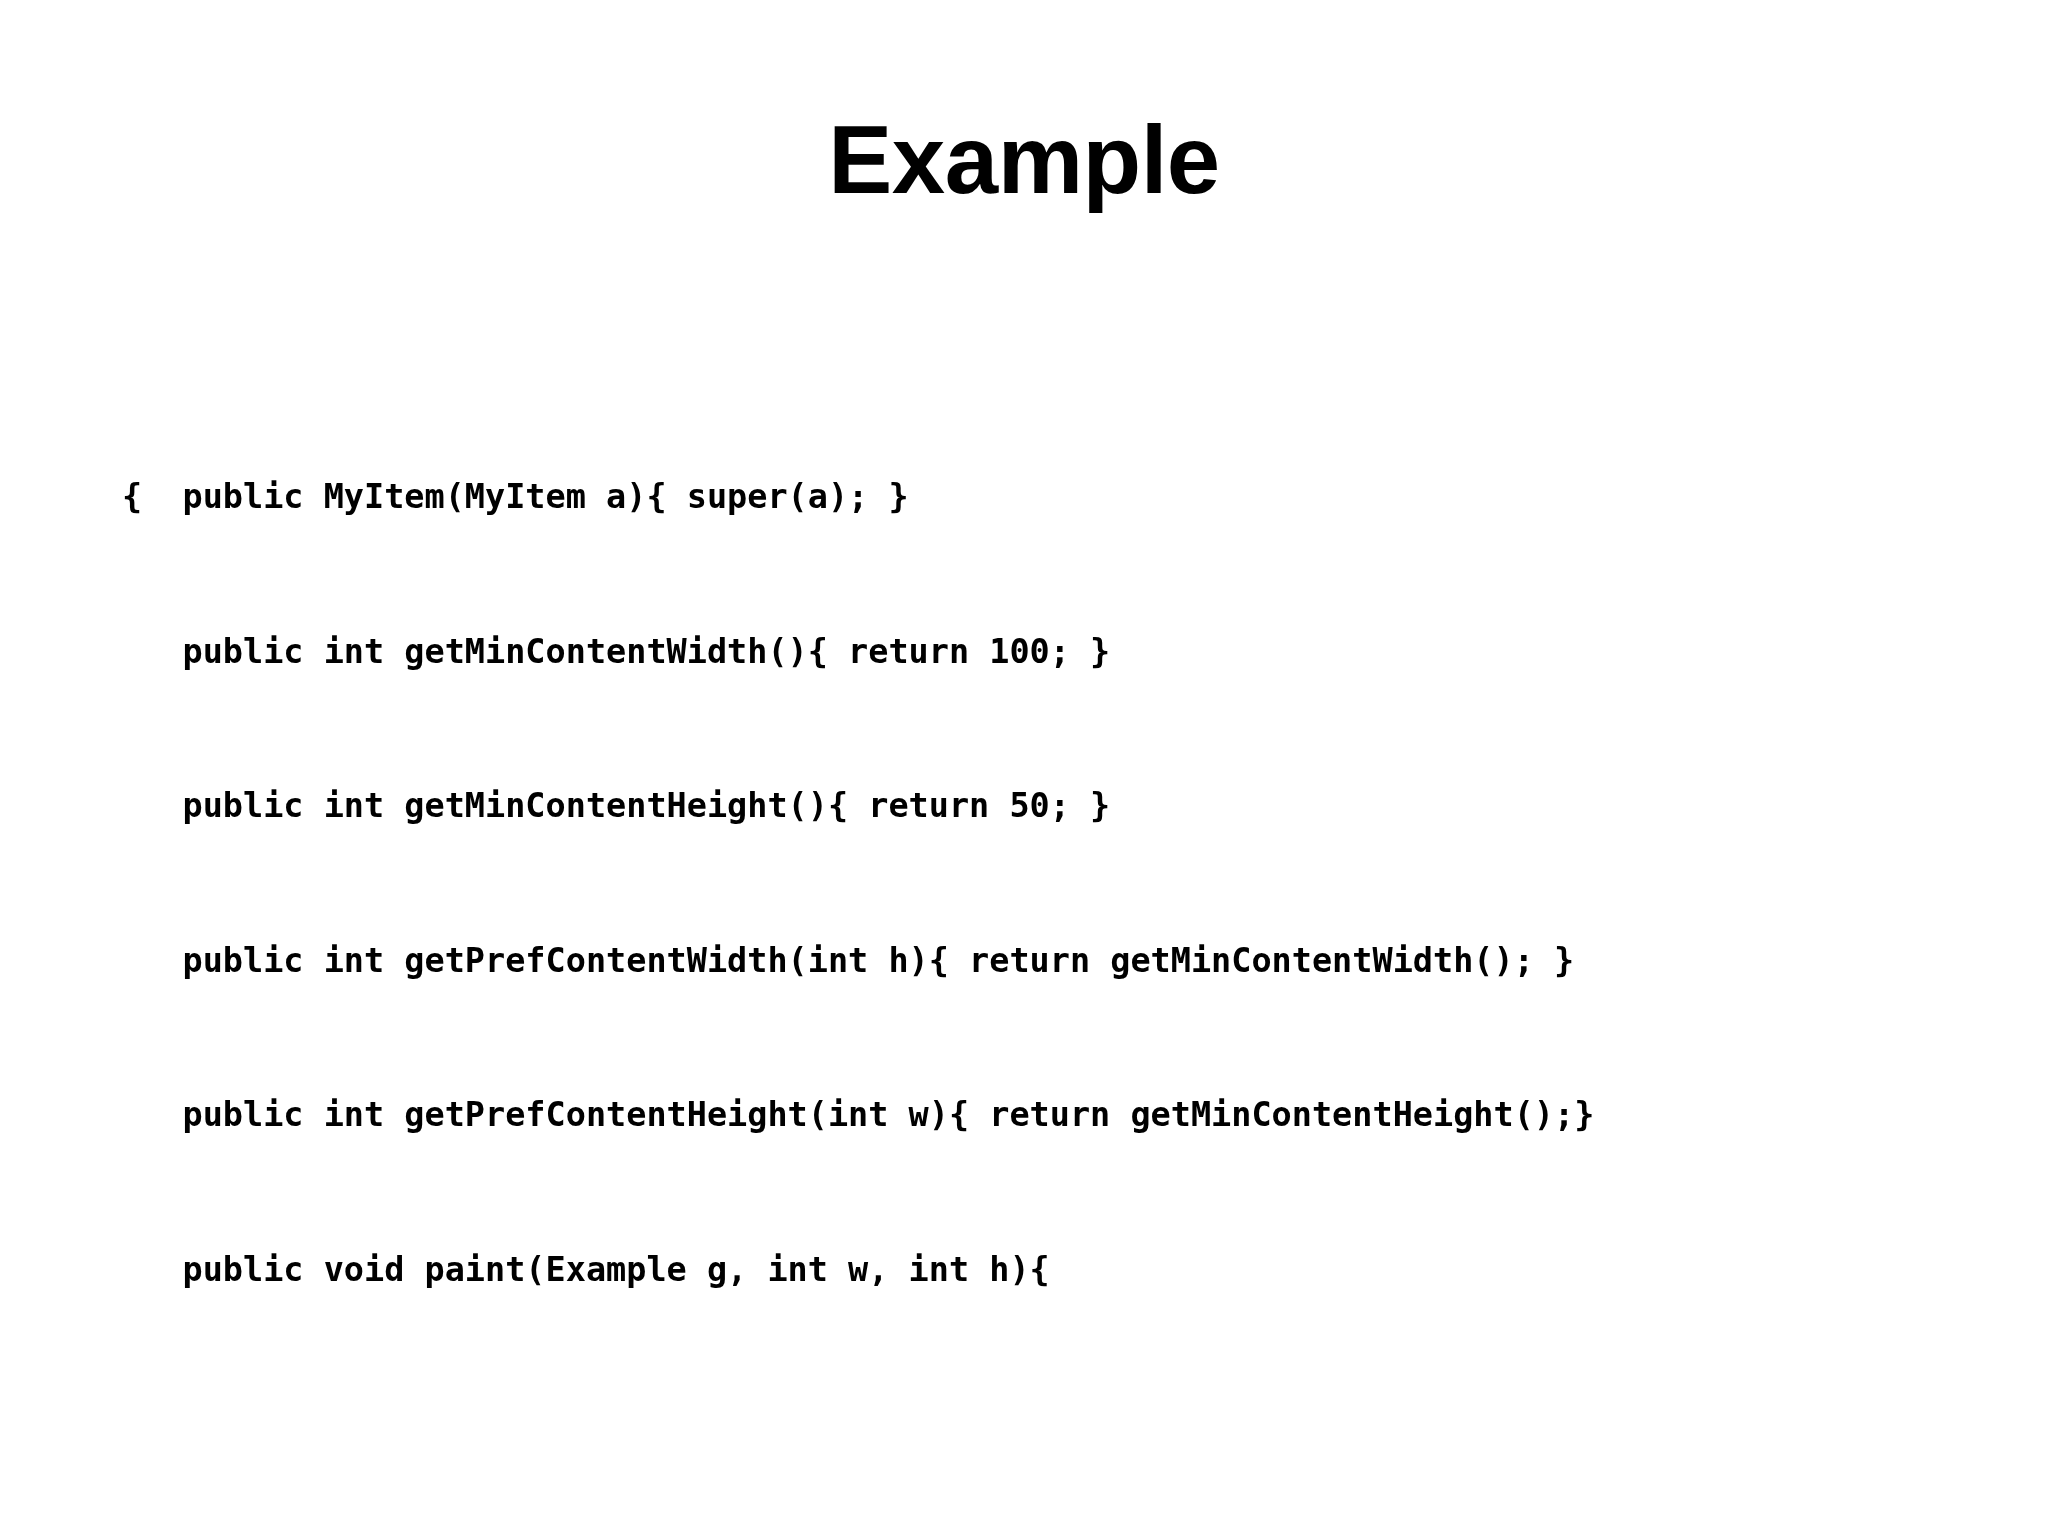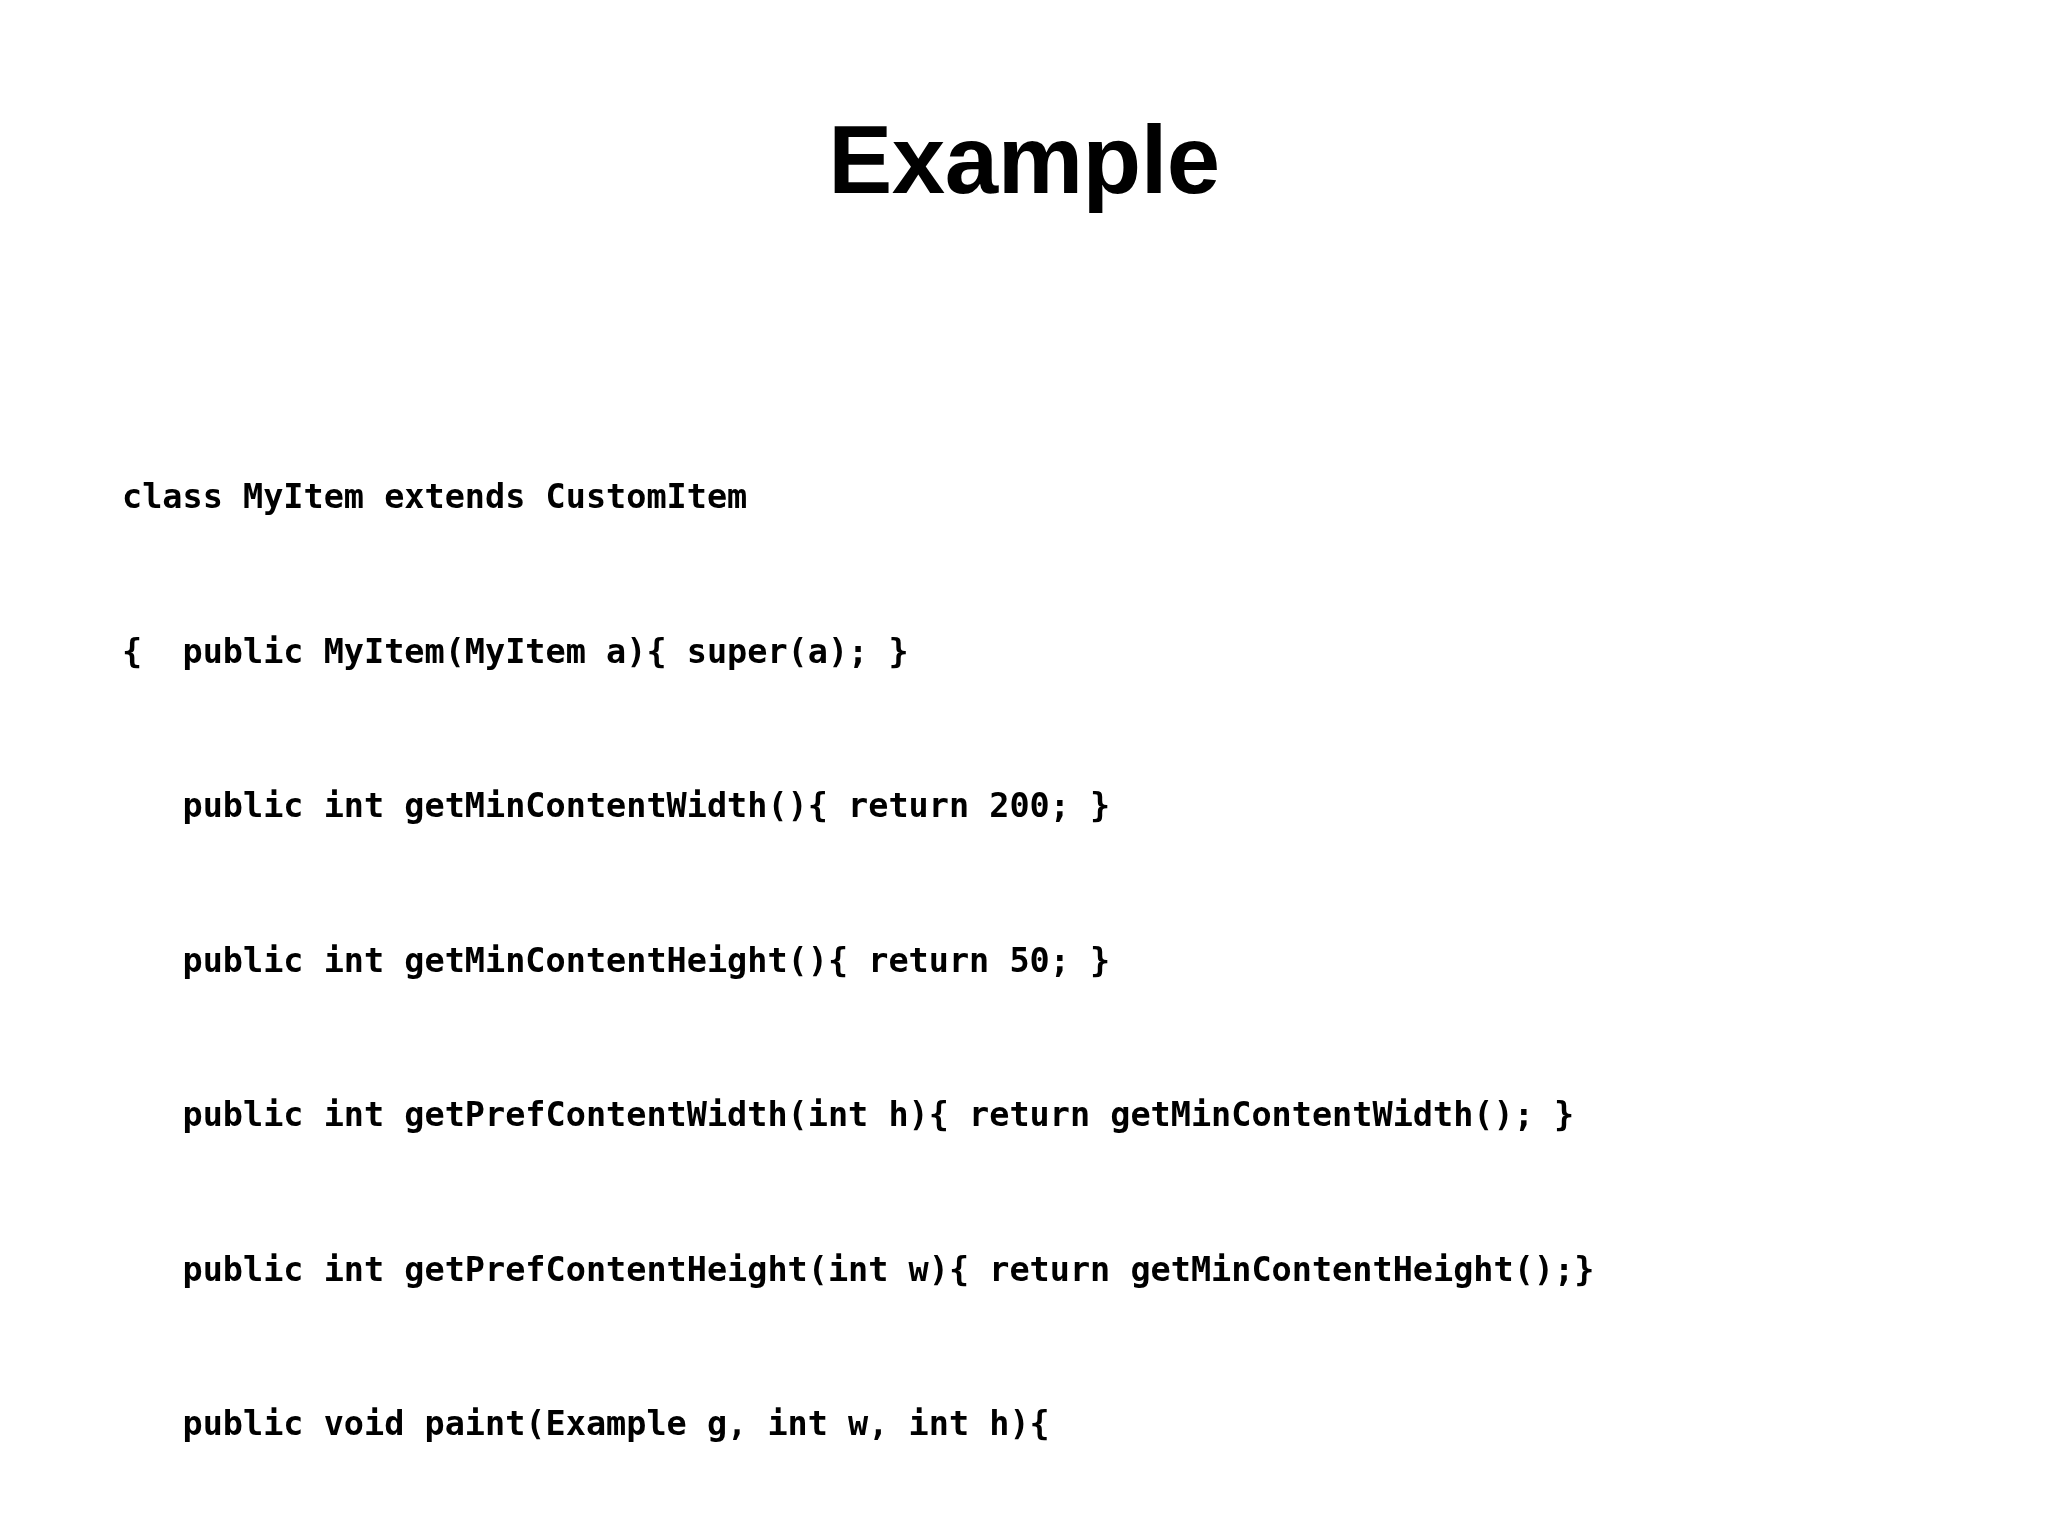--- a/index.html
+++ b/index.html
@@ -56,23 +56,22 @@
   }
 </style>
 </head>
 <body>
 
 <div class="slide">
 
   <div class="slide-title">Example</div>
 
   <div class="code-block">
-    <code class="code-line">class MyItem extends CustomItem</code>
     <code class="code-line">{  public MyItem(MyItem a){ super(a); }</code>
-    <code class="code-line">   public int getMinContentWidth(){ return 200; }</code>
+    <code class="code-line">   public int getMinContentWidth(){ return 100; }</code>
     <code class="code-line">   public int getMinContentHeight(){ return 50; }</code>
     <code class="code-line">   public int getPrefContentWidth(int h){ return getMinContentWidth(); }</code>
     <code class="code-line">   public int getPrefContentHeight(int w){ return getMinContentHeight();}</code>
     <code class="code-line">   public void paint(Example g, int w, int h){</code>
     
     
     
     
     
     

